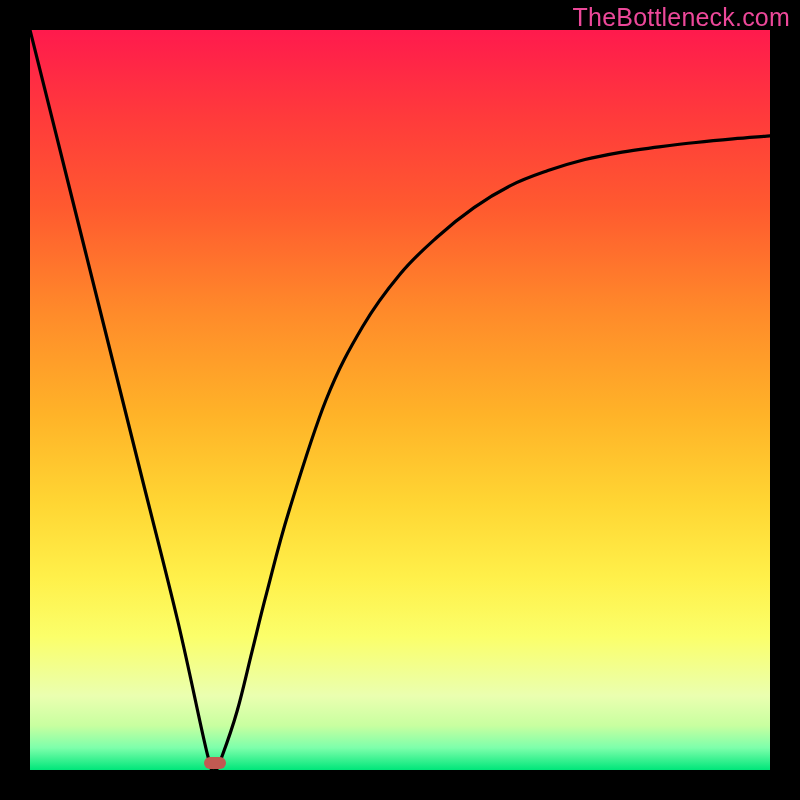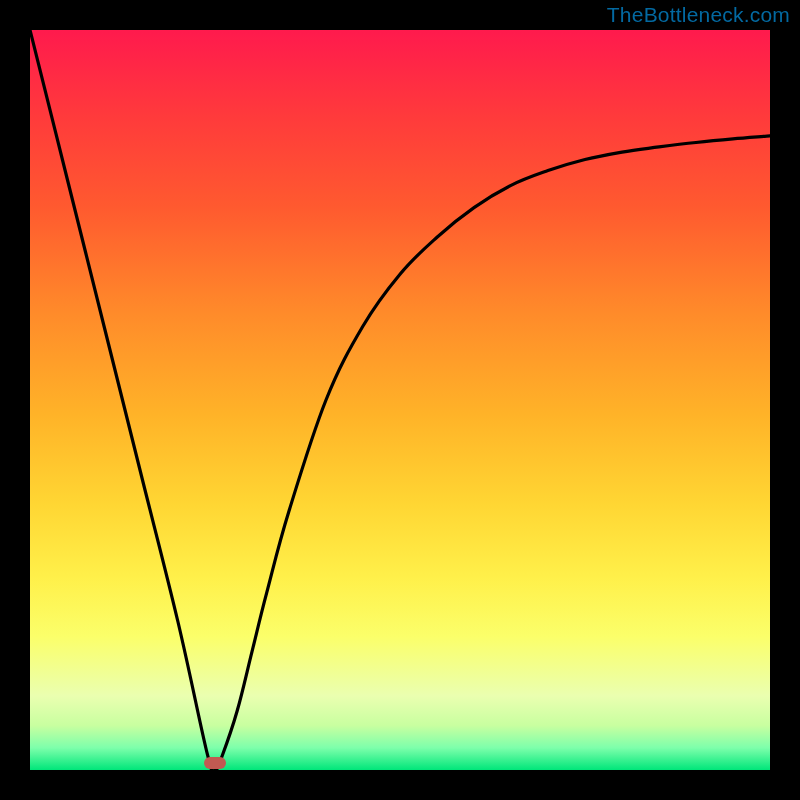--- a/index.html
+++ b/index.html
@@ -36,22 +36,22 @@
       #eaffb0 90%,
       #c8ffa0 94%,
       #7dffab 97%,
       #00e67a 100%
     );
   }
   .watermark {
     position: absolute;
     top: 3px;
     right: 10px;
-    color: #0369a1;
-    font-size: 21px;
+    color: #ec4899;
+    font-size: 25px;
     font-weight: 500;
     letter-spacing: 0.2px;
   }
   svg.curve {
     position: absolute;
     left: 0;
     top: 0;
     width: 740px;
     height: 740px;
   }

